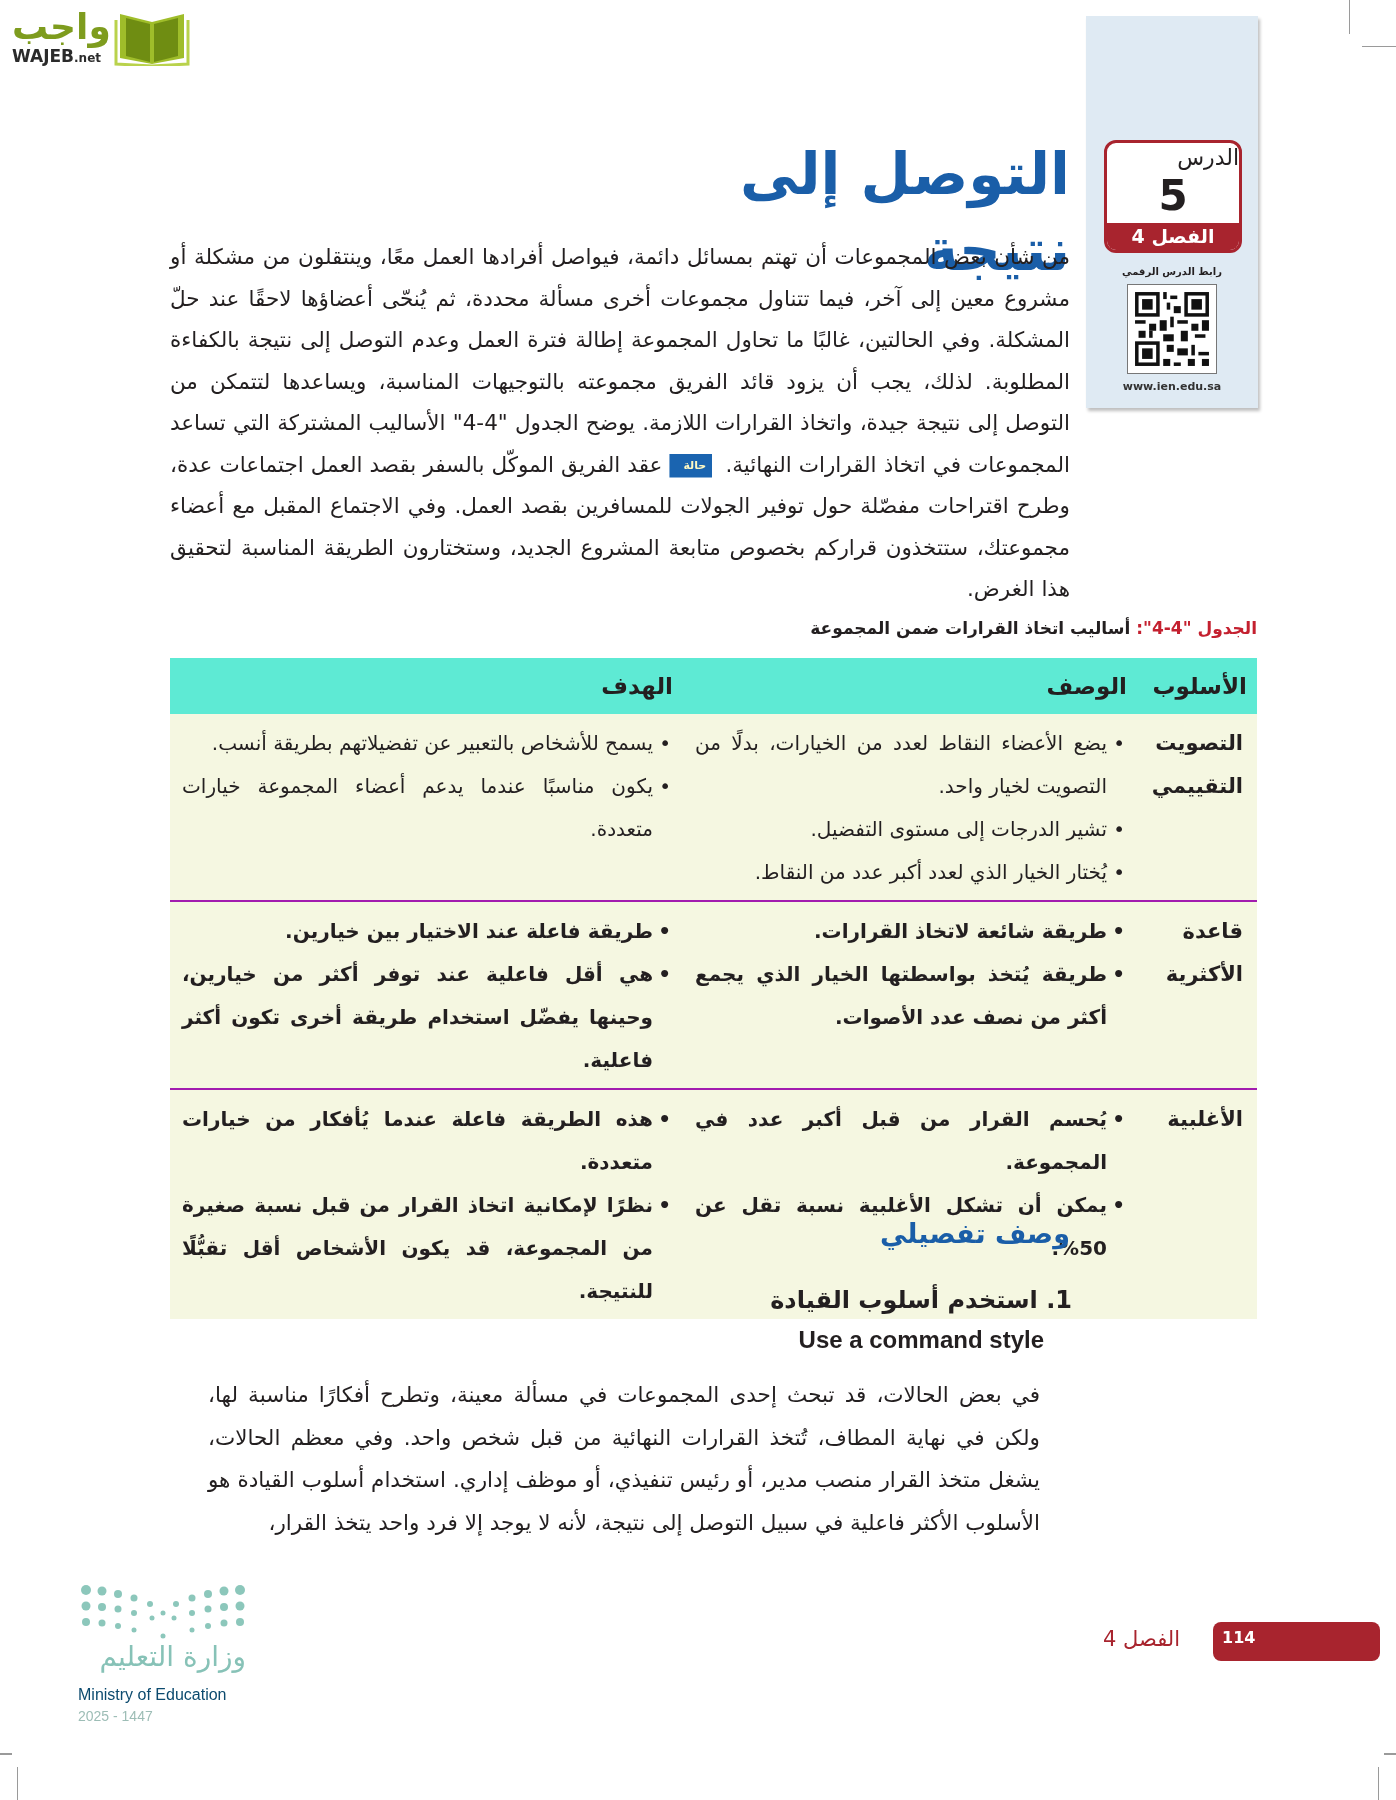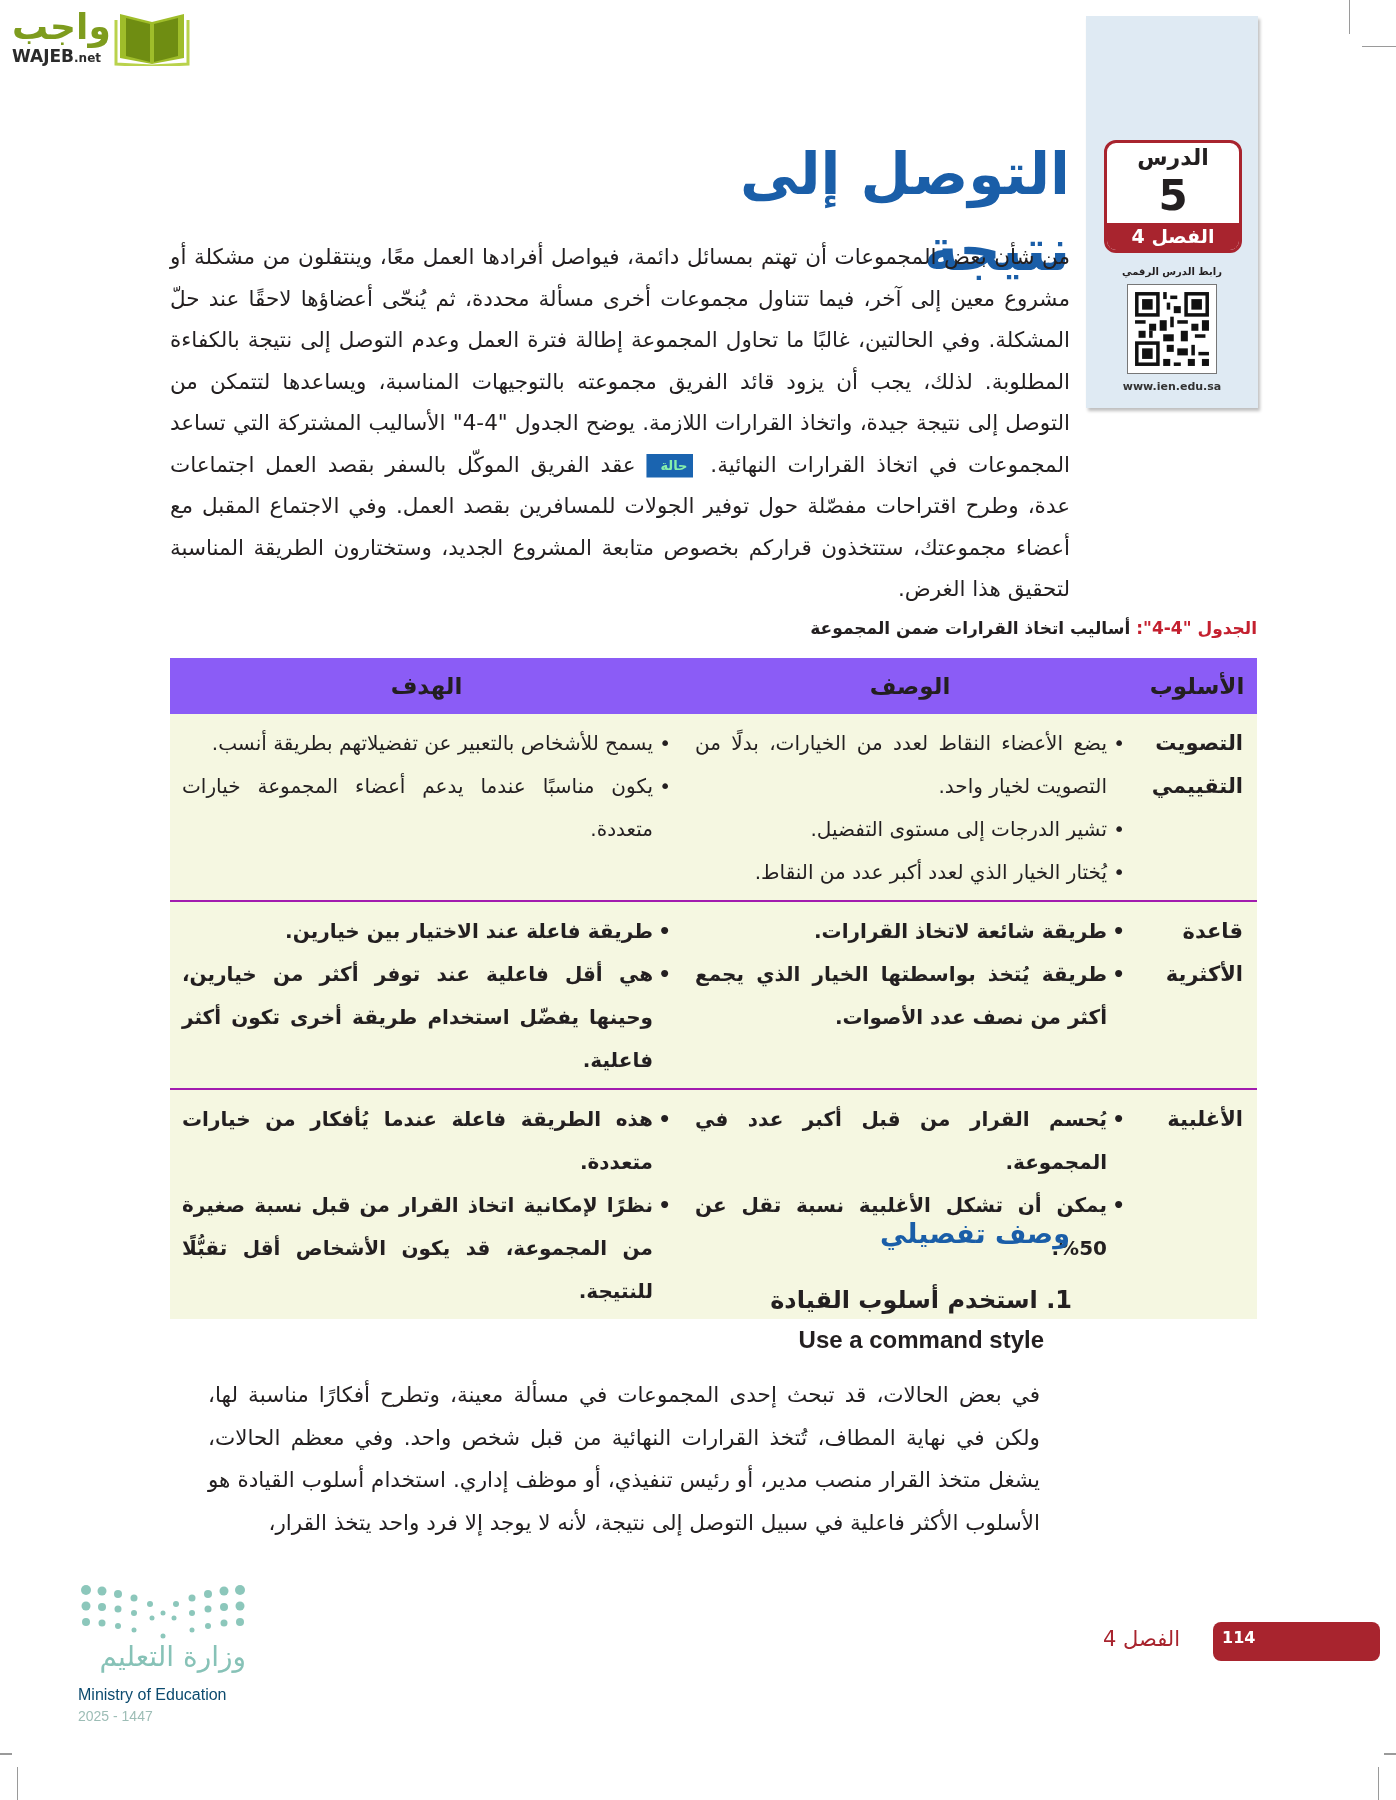--- a/index.html
+++ b/index.html
@@ -25,48 +25,48 @@
   
   #side-panel {
     left:1086px; top:16px; width:172px; height:392px;
     background:#dfeaf3;
     box-shadow: 2px 3px 3px rgba(0,0,0,0.25);
   }
   #lesson-badge {
     left:1104px; top:140px; width:138px; height:113px;
     border:3px solid #a8242e; border-radius:12px; background:#fff; box-sizing:border-box; overflow:hidden;
   }
-  #lesson-badge .lbl { position:absolute; top:2px; width:100%; text-align:center; font-size:22px; font-weight:bold; direction:rtl; }
+  #lesson-badge .lbl { position:absolute; top:2px; width:100%; font-size:22px; font-weight:normal; direction:rtl; }
   #lesson-badge .num { position:absolute; top:28px; width:100%; text-align:center; font-size:42px; font-weight:bold; line-height:50px; }
   #lesson-badge .chap { position:absolute; bottom:0; left:0; width:100%; height:27px; background:#a8242e; color:#fff;
     text-align:center; font-size:19px; font-weight:bold; line-height:27px; direction:rtl; }
   #qr-label { left:1100px; top:266px; width:144px; text-align:center; font-size:10px; font-weight:bold; direction:rtl; }
   #qr { left:1127px; top:284px; width:90px; height:90px; background:#fff; border:1px solid #777; box-sizing:border-box; }
   #qr-url { left:1100px; top:380px; width:144px; text-align:center; font-size:11px; font-weight:bold; color:#333; }
 
   
   #page-title { left:600px; top:136px; width:470px; font-size:58px; font-weight:bold; color:#1a5ea8; line-height:76px; }
 
   
   #intro { left:170px; top:236px; width:900px; font-size:21.5px; line-height:41.5px; text-align:justify; text-align-last:right; }
   #case-tag {
-    display:inline-block; position:relative; background:#1a64b0; color:#86efac; font-size:13px; font-weight:bold;
+    display:inline-block; position:relative; background:#1a64b0; color:#fef9c3; font-size:11px; font-weight:bold;
     padding:0 6px 0 14px; line-height:24px; margin-right:6px; vertical-align:middle;
     clip-path: polygon(0 0, 100% 0, 100% 100%, 0 100%);
   }
   #case-tag::after { content:""; }
 
   
   #table-caption { left:640px; top:618px; width:617px; font-size:17px; font-weight:bold; }
   #table-caption .red { color:#c4202f; }
 
   
   #methods-table { left:170px; top:658px; width:1087px; border-collapse:collapse; direction:rtl; font-size:20px; }
   #methods-table th {
-    background:#8b5cf6; height:56px; text-align:center; font-size:23px; font-weight:bold; padding:0 10px; vertical-align:middle;
+    background:#5eead4; height:56px; text-align:right; font-size:23px; font-weight:bold; padding:0 10px; vertical-align:middle;
   }
   #methods-table td { background:#f5f7e1; vertical-align:top; padding:8px 12px 6px; line-height:43px; }
   #methods-table tr.sep td { border-top:2px solid #a21caf;font-weight:bold; }
   #methods-table td.method { width:94px; font-weight:bold; font-size:21px; padding-right:14px; }
   #methods-table td.desc { width:430px; }
   #methods-table td.goal { }
   ul.bul { list-style:none; margin:0; padding:0; }
   ul.bul li { position:relative; padding-right:18px; text-align:justify; text-align-last:right; }
   ul.bul li::before { content:"•"; position:absolute; right:0; top:0; }
 

